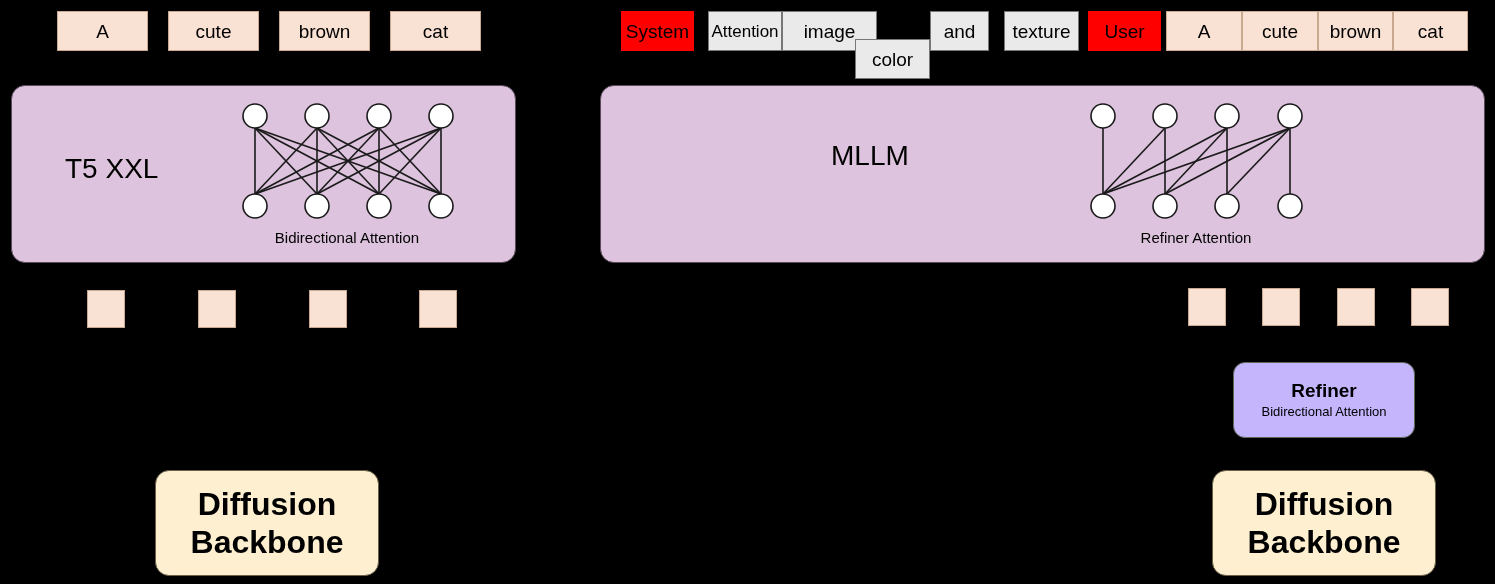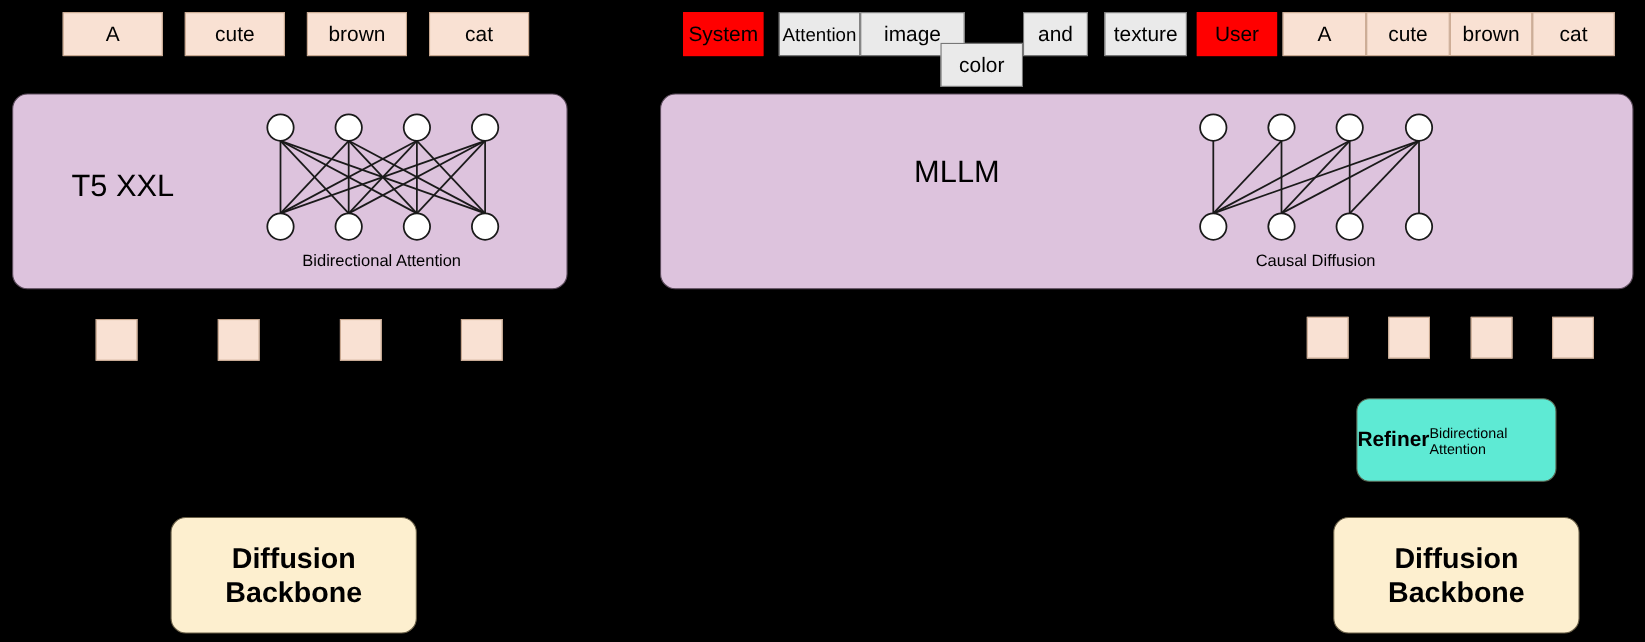--- a/index.html
+++ b/index.html
@@ -71,25 +71,25 @@
     position: absolute;
     box-sizing: border-box;
     background: #f9e1d3;
     border: 1px solid #c9a890;
   }
 
   
   .refiner {
     position: absolute;
     box-sizing: border-box;
-    background: #5eead4;
+    background: #c4b5fd;
     border: 1px solid #5a6a55;
     border-radius: 12px;
     display: flex;
-    flex-direction: row;
+    flex-direction: column;
     align-items: center;
     justify-content: center;
   }
   .refiner-title {
     font-size: 19px;
     font-weight: bold;
     line-height: 1.15;
   }
   .refiner-sub {
     font-size: 13px;
@@ -101,21 +101,21 @@
   .backbone {
     position: absolute;
     box-sizing: border-box;
     background: #fdefcf;
     border: 1px solid #6a6048;
     border-radius: 14px;
     display: flex;
     flex-direction: column;
     align-items: center;
     justify-content: center;
-    font-size: 26px;
+    font-size: 32px;
     font-weight: bold;
     line-height: 1.2;
     text-align: center;
   }
   .backbone .l1, .backbone .l2 { display: block; }
 </style>
 </head>
 <body>
 
 <div class="stage">
@@ -206,21 +206,21 @@
           <circle cx="90" cy="21" r="12" fill="#ffffff" stroke="#1a1a1a" stroke-width="1.6"></circle>
           <circle cx="152" cy="21" r="12" fill="#ffffff" stroke="#1a1a1a" stroke-width="1.6"></circle>
           <circle cx="215" cy="21" r="12" fill="#ffffff" stroke="#1a1a1a" stroke-width="1.6"></circle>
           <circle cx="28" cy="111" r="12" fill="#ffffff" stroke="#1a1a1a" stroke-width="1.6"></circle>
           <circle cx="90" cy="111" r="12" fill="#ffffff" stroke="#1a1a1a" stroke-width="1.6"></circle>
           <circle cx="152" cy="111" r="12" fill="#ffffff" stroke="#1a1a1a" stroke-width="1.6"></circle>
           <circle cx="215" cy="111" r="12" fill="#ffffff" stroke="#1a1a1a" stroke-width="1.6"></circle>
         </g>
     </svg>
   </div>
-  <div class="attn-caption" style="left:1096px;top:229px;width:200px;">Causal Diffusion</div>
+  <div class="attn-caption" style="left:1096px;top:229px;width:200px;">Refiner Attention</div>
 
   <div class="emb" style="left:1188px;top:288px;width:38px;height:38px;"></div>
   <div class="emb" style="left:1262px;top:288px;width:38px;height:38px;"></div>
   <div class="emb" style="left:1337px;top:288px;width:38px;height:38px;"></div>
   <div class="emb" style="left:1411px;top:288px;width:38px;height:38px;"></div>
 
   <div class="refiner" style="left:1233px;top:362px;width:182px;height:76px;">
     <div class="refiner-title">Refiner</div>
     <div class="refiner-sub">Bidirectional Attention</div>
   </div>

